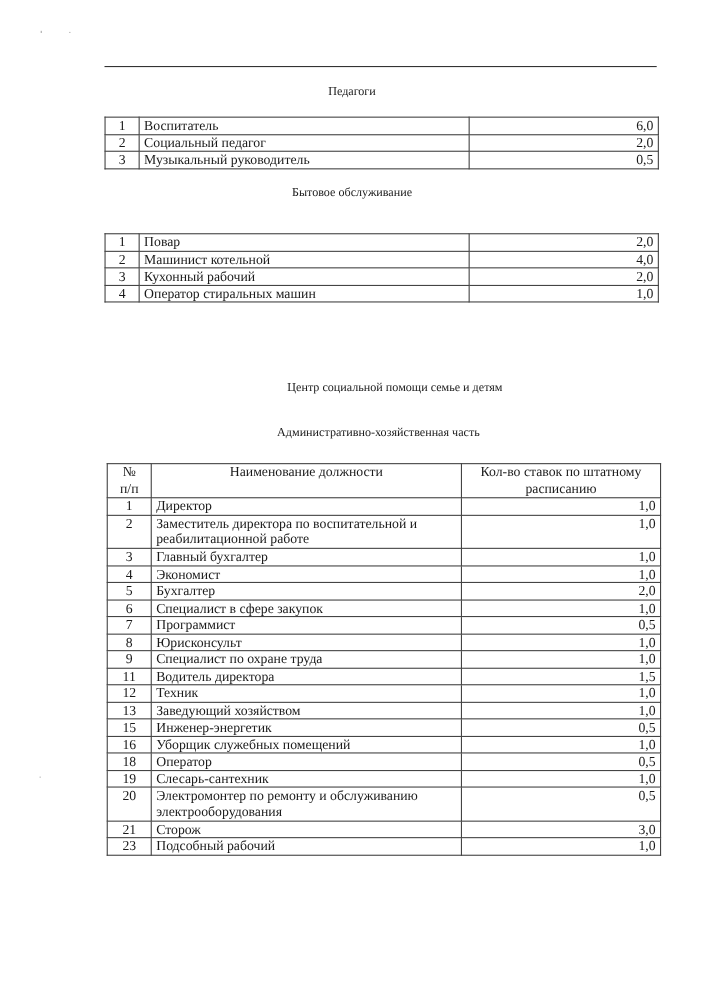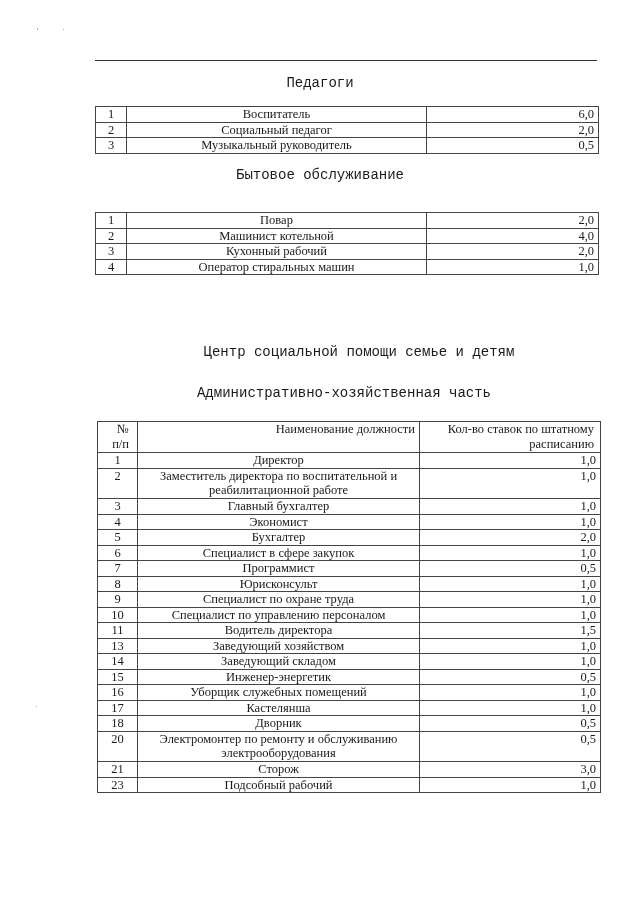--- a/index.html
+++ b/index.html
@@ -1,26 +1,26 @@
 <!DOCTYPE html>
 <html><head>
 <meta charset="utf-8">
 <style>
   html, body { margin:0; padding:0; background:#ffffff; }
   body { width:640px; height:905px; position:relative; overflow:hidden;
          font-family:"Liberation Serif","DejaVu Serif",serif; color:#1a1a1a; }
   .rule { position:absolute; left:95px; top:60px; width:502px; height:0; border-top:1px solid #333; }
-  .heading { position:absolute; left:0; width:640px; text-align:center; font-size:14px; line-height:14px;font-family:Liberation Mono, monospace; }
+  .heading { position:absolute; left:0; width:640px; text-align:center; font-size:11px; line-height:14px; }
   .tbl { position:absolute; border-collapse:collapse; font-size:12.5px; table-layout:fixed; }
   .tbl td { border:1px solid #444; padding:0 4px; line-height:14.5px; height:14.5px; vertical-align:top; white-space:nowrap; }
   .tbl td.num { text-align:center; padding:0; }
   .tbl td.val { text-align:right; }
-  .tbl td.name { text-align:center; }
+  .tbl td.name { text-align:left; }
   .tbl td.wrap { white-space:normal; }
-  .tbl tr.hdr td { text-align:right; white-space:normal; line-height:15px; }
+  .tbl tr.hdr td { text-align:center; white-space:normal; line-height:15px; }
   .tbl tr.tall td { height:29.5px; }
   .speck { position:absolute; width:1px; height:2px; background:#aaa; }
 </style>
 </head>
 <body>
 
 <div class="speck" style="left:37px;top:28px;"></div>
 <div class="speck" style="left:63px;top:29px;height:1px;"></div>
 <div class="speck" style="left:36px;top:706px;height:1px;"></div>
 
@@ -139,58 +139,53 @@
         <td class="num">8</td>
         <td class="name wrap">Юрисконсульт</td>
         <td class="val">1,0</td>
       </tr>
       <tr>
         <td class="num">9</td>
         <td class="name wrap">Специалист по охране труда</td>
         <td class="val">1,0</td>
       </tr>
       <tr>
-        <td class="num">10</td>
-        <td class="name wrap">Специалист по управлению персоналом</td>
-        <td class="val">1,0</td>
-      </tr>
-      <tr>
         <td class="num">11</td>
         <td class="name wrap">Водитель директора</td>
         <td class="val">1,5</td>
       </tr>
       <tr>
+        <td class="num">12</td>
+        <td class="name wrap">Техник</td>
+        <td class="val">1,0</td>
+      </tr>
+      <tr>
         <td class="num">13</td>
         <td class="name wrap">Заведующий хозяйством</td>
         <td class="val">1,0</td>
       </tr>
       <tr>
-        <td class="num">14</td>
-        <td class="name wrap">Заведующий складом</td>
-        <td class="val">1,0</td>
-      </tr>
-      <tr>
         <td class="num">15</td>
         <td class="name wrap">Инженер-энергетик</td>
         <td class="val">0,5</td>
       </tr>
       <tr>
         <td class="num">16</td>
         <td class="name wrap">Уборщик служебных помещений</td>
         <td class="val">1,0</td>
       </tr>
       <tr>
-        <td class="num">17</td>
-        <td class="name wrap">Кастелянша</td>
-        <td class="val">1,0</td>
-      </tr>
-      <tr>
         <td class="num">18</td>
-        <td class="name wrap">Дворник</td>
-        <td class="val">0,5</td>
+        <td class="name wrap">Оператор</td>
+        <td class="val">0,5</td>
+      </tr>
+      <tr>
+        <td class="num">19</td>
+        <td class="name wrap">Слесарь-сантехник</td>
+        <td class="val">1,0</td>
       </tr>
       <tr class="tall">
         <td class="num">20</td>
         <td class="name wrap">Электромонтер по ремонту и обслуживанию электрооборудования</td>
         <td class="val">0,5</td>
       </tr>
       <tr>
         <td class="num">21</td>
         <td class="name wrap">Сторож</td>
         <td class="val">3,0</td>

